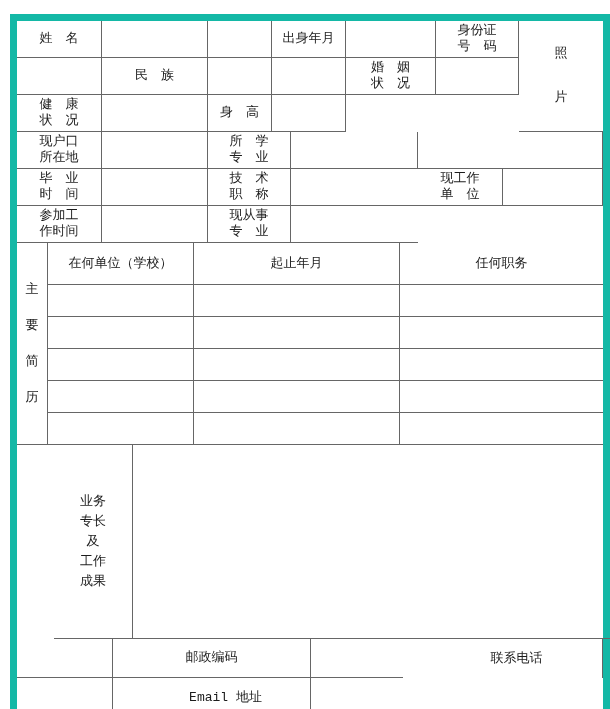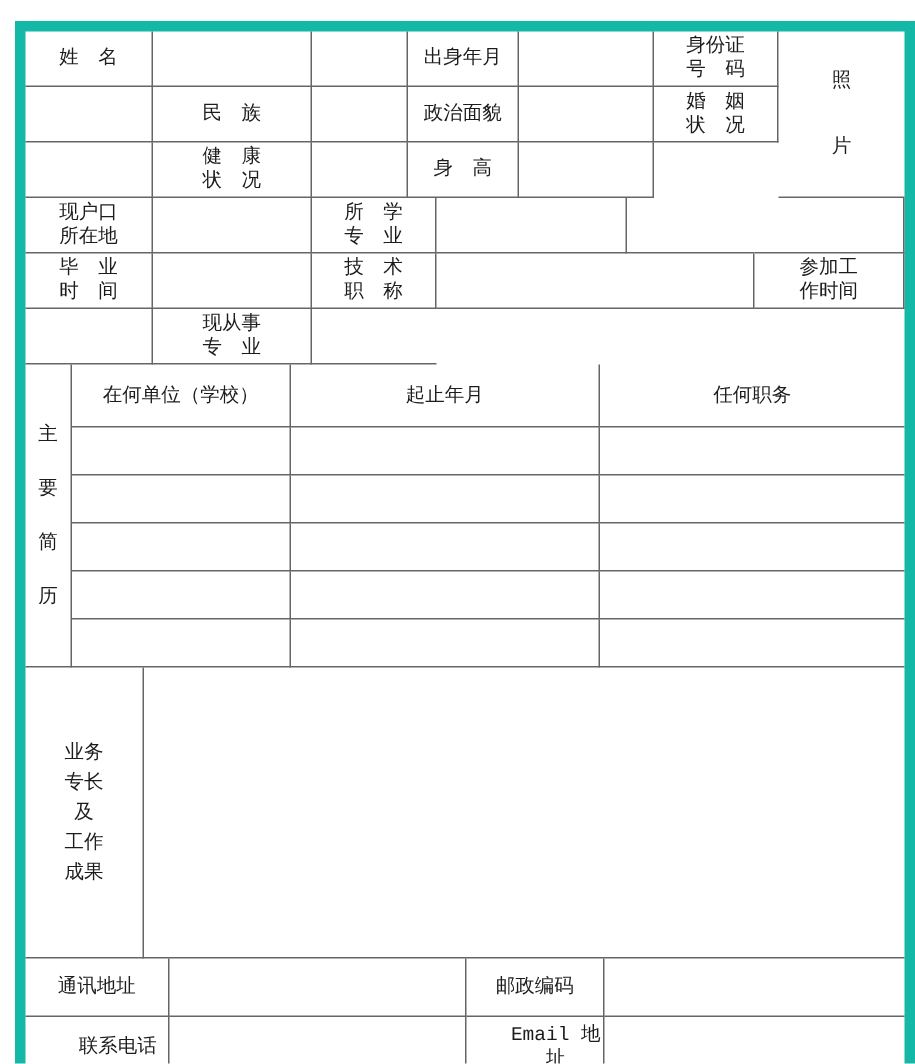--- a/index.html
+++ b/index.html
@@ -20,21 +20,21 @@
     display:flex;align-items:center;justify-content:center;
     font-size:13px;line-height:16px;text-align:center;
     white-space:pre-line;overflow:hidden;
   }
   .no-br{border-right:none;}
   .no-bb{border-bottom:none;padding-left:28px;}
   .sec-a{grid-template-columns:85px 106px 64px 74px 90px 83px 84px;grid-template-rows:repeat(3,37px);}
   .sec-b{grid-template-columns:85px 106px 83px 127px 85px 100px;grid-template-rows:repeat(3,37px);}
   .sec-c{grid-template-columns:31px 146px 206px 203px;grid-template-rows:42px repeat(5,32px);}
   .sec-c > .cell:nth-child(3n+4){border-right:none;}
-  .sec-d{grid-template-columns:79px 507px;grid-template-rows:194px;}
+  .sec-d{grid-template-columns:79px 507px;grid-template-rows:194px;padding-left:37px;}
   .sec-e{grid-template-columns:96px 198px 92px 200px;grid-template-rows:repeat(2,39px);}
   .photo-cell{grid-column:7;grid-row:1/4;line-height:44px;}
   .vlabel-resume{grid-column:1;grid-row:1/7;line-height:36px;}
   .vlabel-exp{line-height:20px;}
 </style>
 </head>
 <body>
 
 <div class="table">
 
@@ -45,21 +45,20 @@
     <div class="cell">出身年月</div>
     <div class="cell"></div>
     <div class="cell photo-cell no-br">照
 片</div>
 
     <div class="cell">身份证
 号　码</div>
     <div class="cell"></div>
     <div class="cell">民　族</div>
     <div class="cell"></div>
-    <div class="cell">政治面貌</div>
     <div class="cell"></div>
 
     <div class="cell">婚　姻
 状　况</div>
     <div class="cell"></div>
     <div class="cell">健　康
 状　况</div>
     <div class="cell"></div>
     <div class="cell">身　高</div>
     <div class="cell"></div>
@@ -75,20 +74,22 @@
     <div class="cell no-br"></div>
 
     <div class="cell"></div>
     <div class="cell">毕　业
 时　间</div>
     <div class="cell"></div>
     <div class="cell">技　术
 职　称</div>
     <div class="cell no-br"></div>
 
+    <div class="cell">现工作
+单　位</div>
     <div class="cell"></div>
     <div class="cell">参加工
 作时间</div>
     <div class="cell"></div>
     <div class="cell">现从事
 专　业</div>
     <div class="cell no-br"></div>
   </div>
 
   <div class="sec sec-c">
@@ -120,21 +121,20 @@
   <div class="sec sec-d">
     <div class="cell vlabel-exp">业务
 专长
 及
 工作
 成果</div>
     <div class="cell no-br"></div>
   </div>
 
   <div class="sec sec-e">
-    <div class="cell">通讯地址</div>
     <div class="cell"></div>
     <div class="cell">邮政编码</div>
     <div class="cell no-br"></div>
 
     <div class="cell no-bb">联系电话</div>
     <div class="cell no-bb"></div>
     <div class="cell no-bb">Email 地址</div>
     <div class="cell no-br no-bb"></div>
   </div>
 

